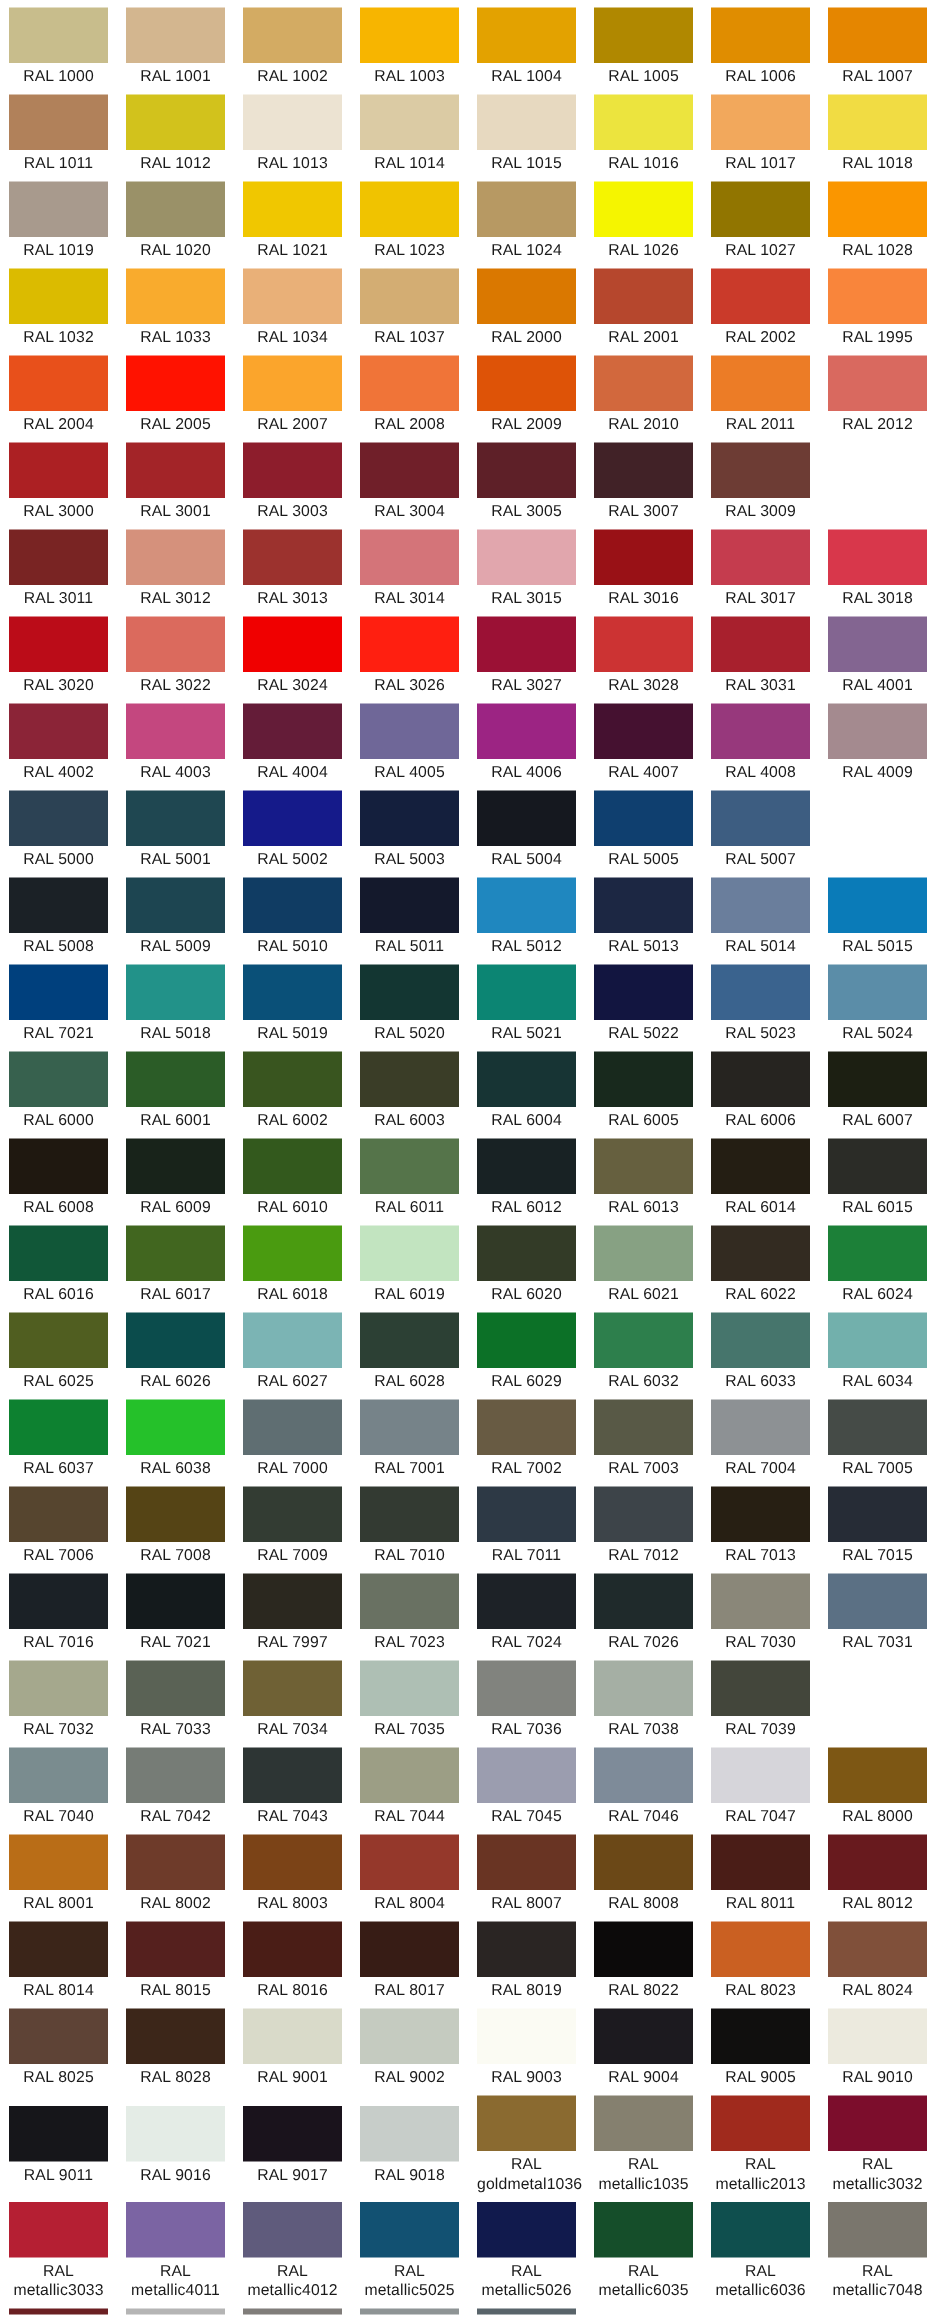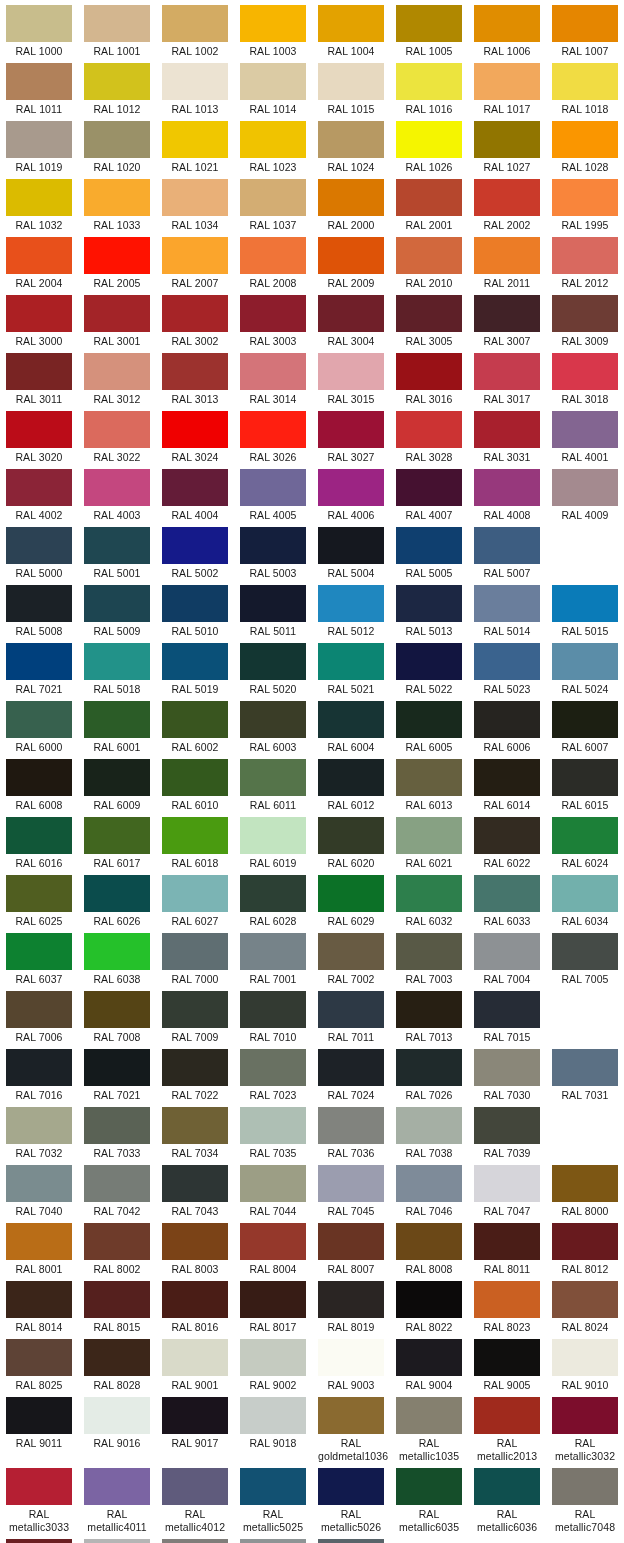--- a/index.html
+++ b/index.html
@@ -15,21 +15,21 @@
     color: #111111;
     overflow: hidden;
   }
   #chart {
     width: 624px;
     position: relative;
   }
   .row {
     display: flex;
     flex-wrap: nowrap;
-    align-items: flex-start;
+    align-items: center;
   }
   .cell {
     width: 78px;
     box-sizing: border-box;
     padding: 5px 6px 0 6px;
     text-align: center;
   }
   .swatch {
     width: 66px;
     height: 37px;
@@ -226,24 +226,20 @@
     <div class="row">
       <div class="cell">
         <span class="swatch" style="background-color: rgb(172, 32, 35);"></span>
         <span class="cell-label">RAL 3000</span>
       </div>
       <div class="cell">
         <span class="swatch" style="background-color: rgb(163, 36, 40);"></span>
         <span class="cell-label">RAL 3001</span>
       </div>
       <div class="cell">
-        <span class="swatch" style="background-color: rgb(166, 36, 39);"></span>
-        <span class="cell-label">RAL 3002</span>
-      </div>
-      <div class="cell">
         <span class="swatch" style="background-color: rgb(141, 29, 44);"></span>
         <span class="cell-label">RAL 3003</span>
       </div>
       <div class="cell">
         <span class="swatch" style="background-color: rgb(112, 31, 41);"></span>
         <span class="cell-label">RAL 3004</span>
       </div>
       <div class="cell">
         <span class="swatch" style="background-color: rgb(94, 32, 40);"></span>
         <span class="cell-label">RAL 3005</span>
@@ -642,40 +638,44 @@
       </div>
       <div class="cell">
         <span class="swatch" style="background-color: rgb(51, 58, 50);"></span>
         <span class="cell-label">RAL 7010</span>
       </div>
       <div class="cell">
         <span class="swatch" style="background-color: rgb(45, 57, 69);"></span>
         <span class="cell-label">RAL 7011</span>
       </div>
       <div class="cell">
+        <span class="swatch" style="background-color: rgb(61, 68, 73);"></span>
+        <span class="cell-label">RAL 7012</span>
+      </div>
+      <div class="cell">
         <span class="swatch" style="background-color: rgb(39, 31, 19);"></span>
         <span class="cell-label">RAL 7013</span>
       </div>
       <div class="cell">
         <span class="swatch" style="background-color: rgb(38, 44, 54);"></span>
         <span class="cell-label">RAL 7015</span>
       </div>
     </div>
     <div class="row">
       <div class="cell">
         <span class="swatch" style="background-color: rgb(27, 33, 38);"></span>
         <span class="cell-label">RAL 7016</span>
       </div>
       <div class="cell">
         <span class="swatch" style="background-color: rgb(20, 26, 28);"></span>
         <span class="cell-label">RAL 7021</span>
       </div>
       <div class="cell">
         <span class="swatch" style="background-color: rgb(43, 40, 31);"></span>
-        <span class="cell-label">RAL 7022</span>
+        <span class="cell-label">RAL 7997</span>
       </div>
       <div class="cell">
         <span class="swatch" style="background-color: rgb(105, 113, 98);"></span>
         <span class="cell-label">RAL 7023</span>
       </div>
       <div class="cell">
         <span class="swatch" style="background-color: rgb(29, 34, 39);"></span>
         <span class="cell-label">RAL 7024</span>
       </div>
       <div class="cell">

